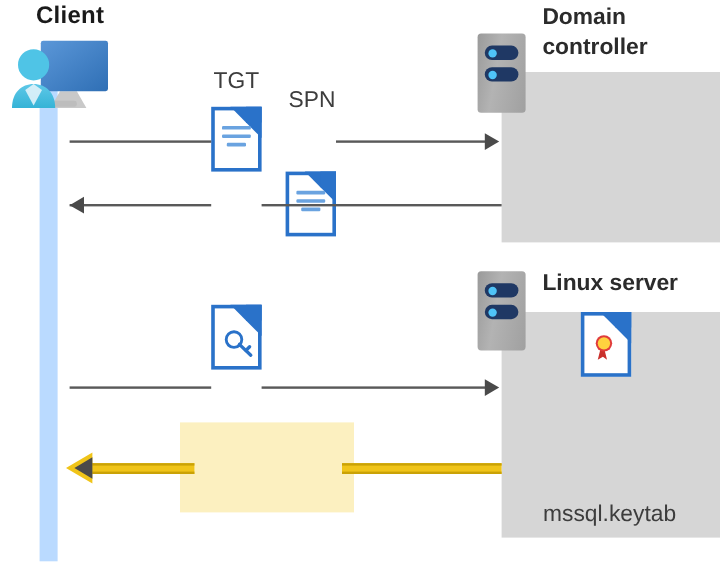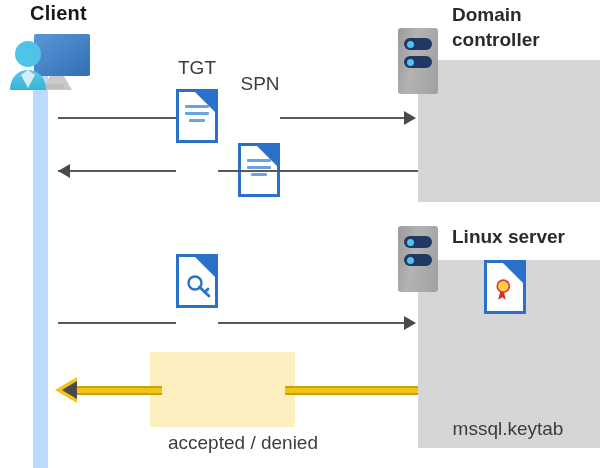--- a/index.html
+++ b/index.html
@@ -208,15 +208,14 @@
 
   <div class="abs lbl-keytab">mssql.keytab</div>
 
   <div class="abs band"></div>
 
   <div class="abs yline y-a"></div>
   <div class="abs yline y-b"></div>
   <div class="abs yarrow"></div>
   <div class="abs yarrow-in"></div>
 
-  <div class="abs lbl-result">accepted / denied</div>
 
 </div>
 
 </body></html>

